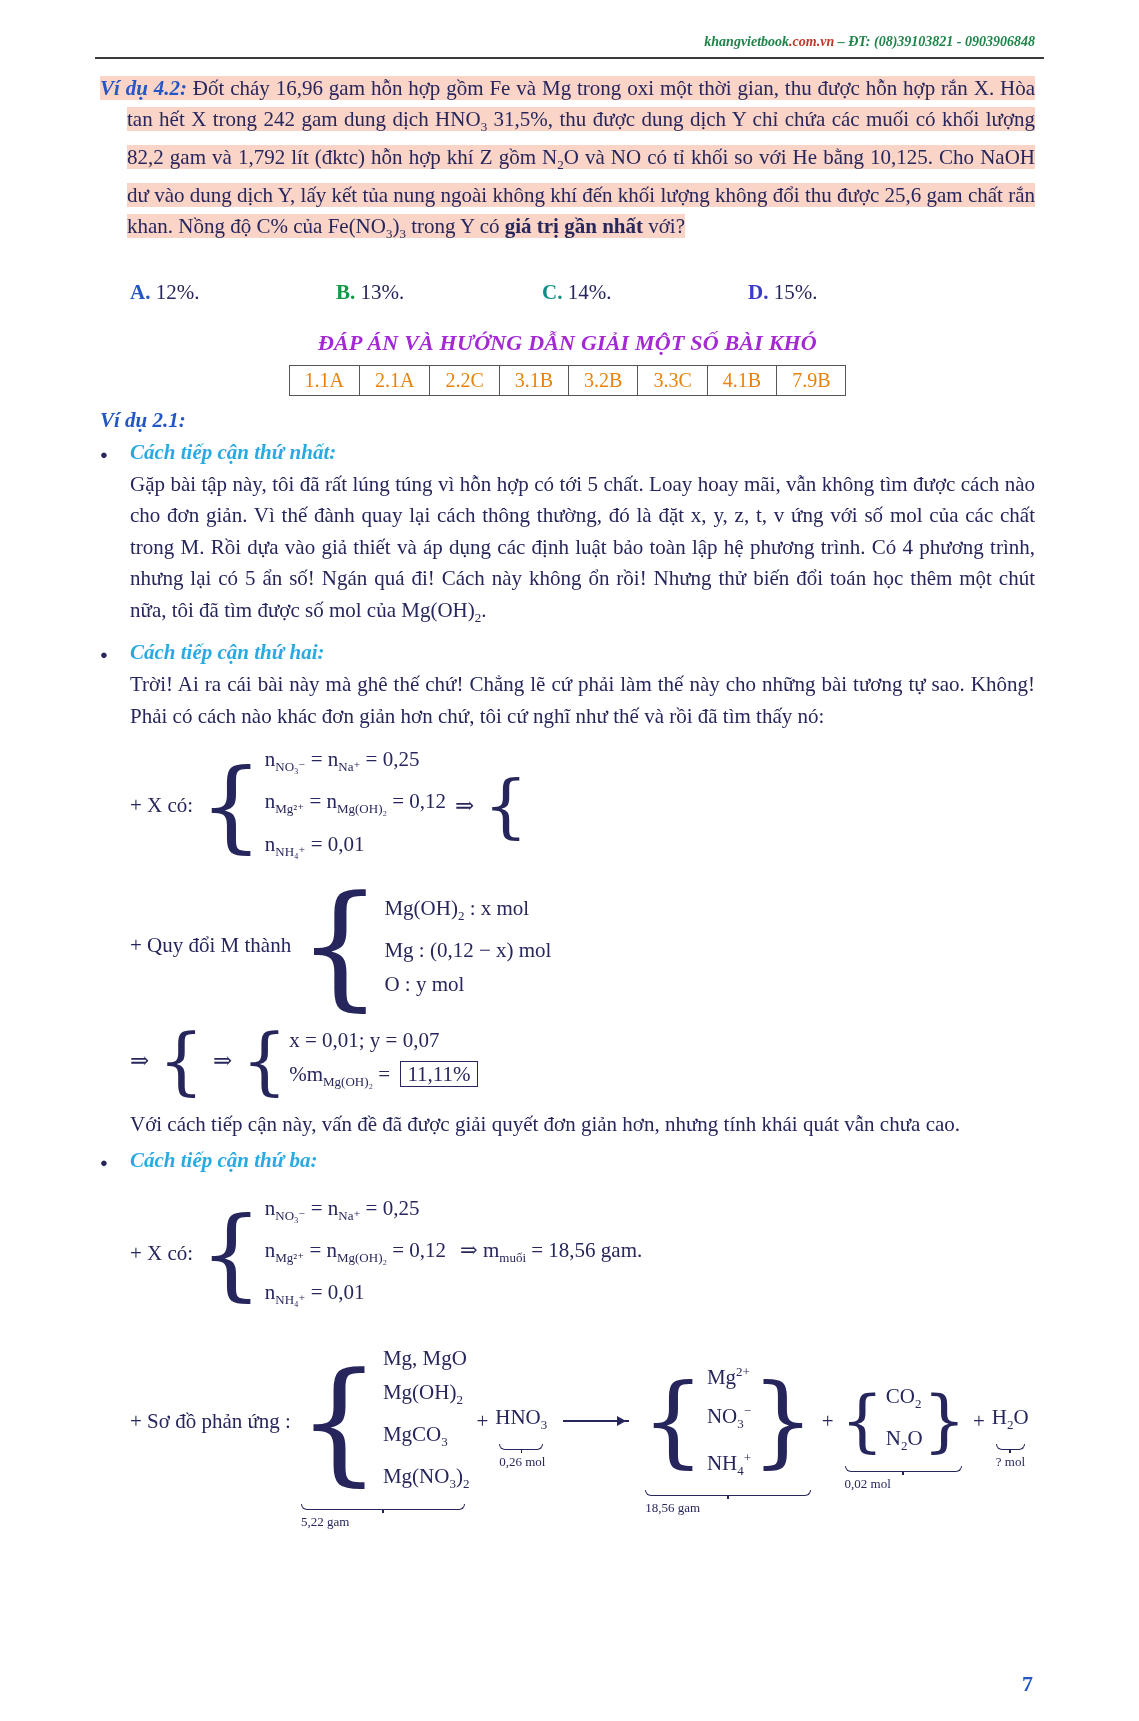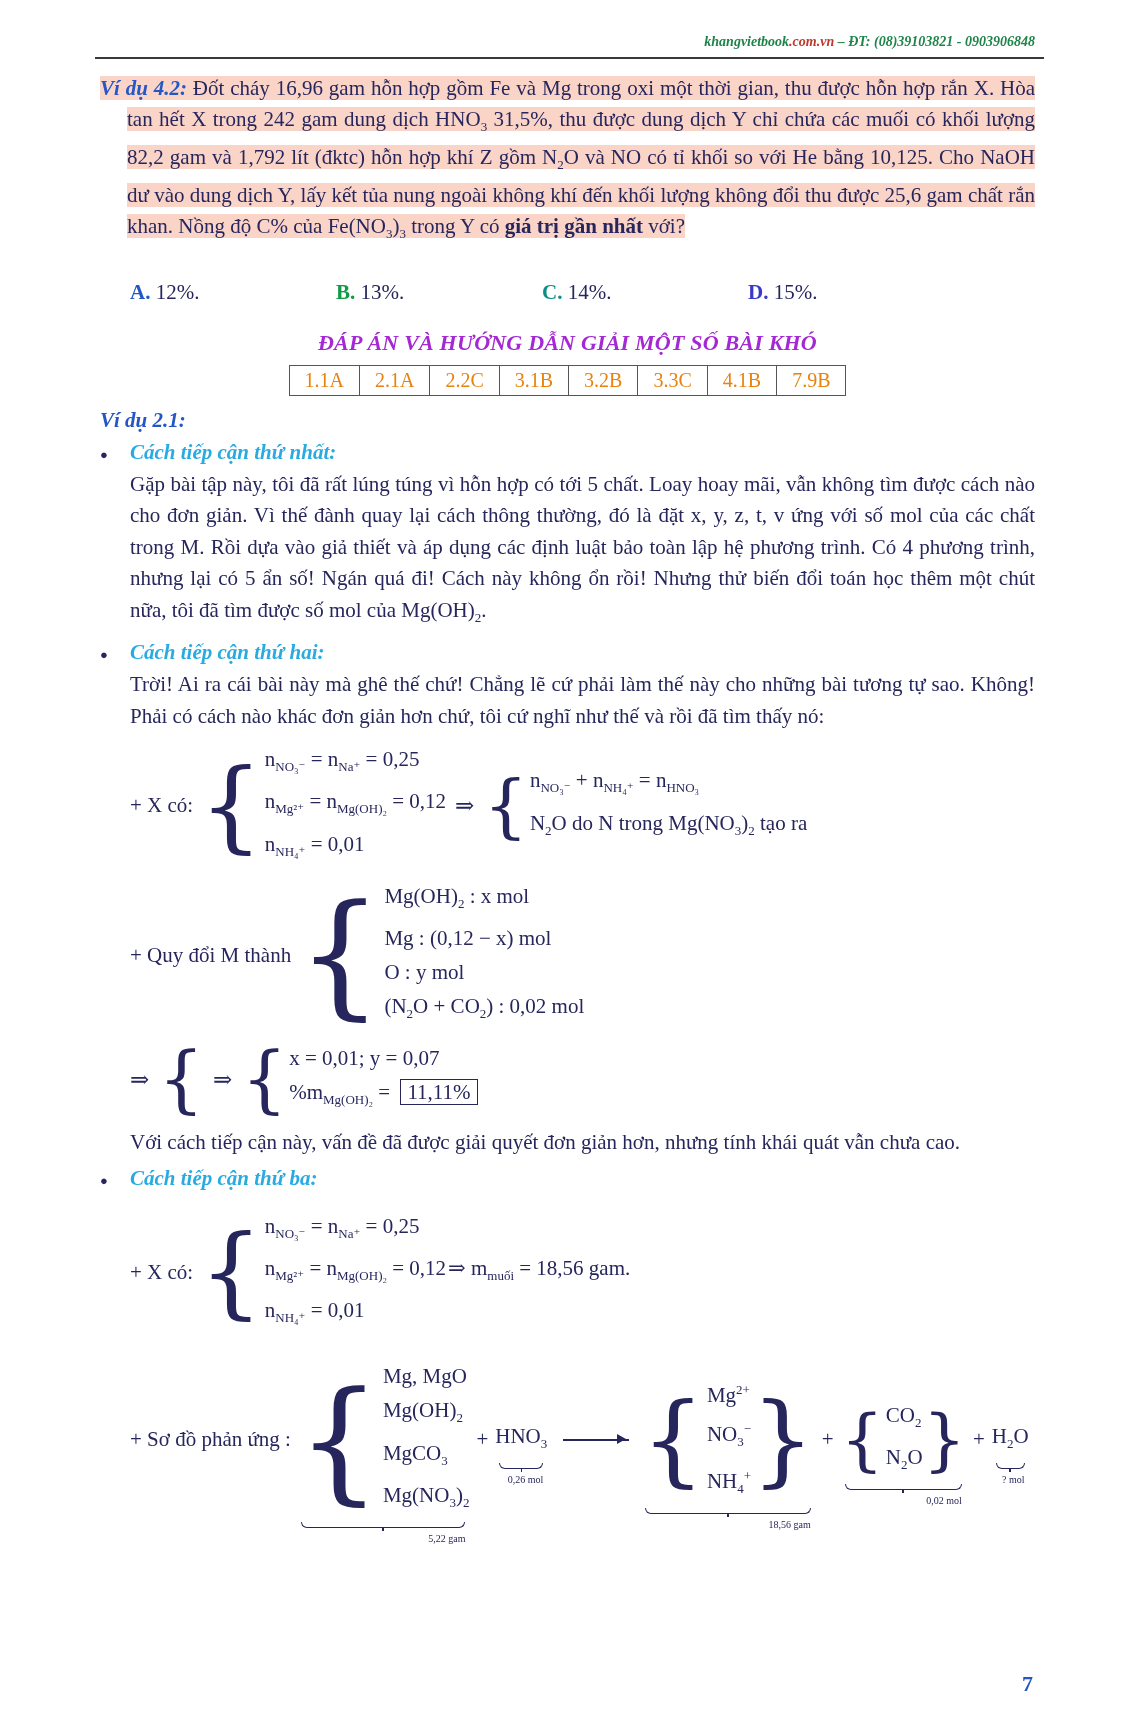--- a/index.html
+++ b/index.html
@@ -50,21 +50,21 @@
   sub { font-size:13px; }
   sup { font-size:13px; }
   .imply { margin:0 9px; font-size:23px; }
   .boxed { border:1.4px solid #26265c; padding:0 6px; margin-left:5px;text-align:center; }
 
   .scheme { display:flex; align-items:center; margin:24px 0 62px 30px; }
   .ugroup { position:relative; display:flex; align-items:center; }
   .uhang { position:absolute; top:calc(100% + 2px); left:4px; right:4px; }
   .ubrace { height:6px; border:1.5px solid #26265c; border-top:none; border-radius:0 0 7px 7px; position:relative; }
   .ubrace:after { content:""; position:absolute; left:50%; top:100%; width:1.5px; height:4px; background:#26265c; margin-left:-.75px; }
-  .ulabel { text-align:right; font-size:10px; margin-top:5px; line-height:1.1; white-space:nowrap; }
+  .ulabel { text-align:left; font-size:13px; margin-top:5px; line-height:1.1; white-space:nowrap; }
   .plus { margin:0 7px; white-space:nowrap; }
   .arrow { width:66px; height:1.9px; background:#26265c; position:relative; margin:0 12px 0 16px; flex:none; }
   .arrow:after { content:""; position:absolute; right:-2px; top:-4.8px; border:5.5px solid transparent; border-left:9px solid #26265c; }
 
   .pagenum { position:absolute; right:106px; bottom:24px; color:#2457c5; font-size:22px; font-weight:bold; }
 </style>
 </head>
 <body>
 
 <div class="page">
@@ -117,34 +117,29 @@
   <div class="mrow">
     <span class="mlabel">+ X có:</span>
     <span class="brace" style="font-size:100px">{</span>
     <div class="mcol">
       <div class="mline">n<sub>NO₃⁻</sub> = n<sub>Na⁺</sub> = 0,25</div>
       <div class="mline">n<sub>Mg²⁺</sub> = n<sub>Mg(OH)₂</sub> = 0,12</div>
       <div class="mline">n<sub>NH₄⁺</sub> = 0,01</div>
     </div>
     <span class="imply">⇒</span>
     <span class="brace" style="font-size:70px">{</span>
-    <div class="mcol">
-      <div class="mline">n<sub>NO₃⁻</sub> + n<sub>NH₄⁺</sub> = n<sub>HNO₃</sub></div>
-      <div class="mline">N<sub>2</sub>O do N trong Mg(NO<sub>3</sub>)<sub>2</sub> tạo ra</div>
-    </div>
   </div>
 
   <div class="mrow">
     <span class="mlabel">+ Quy đổi M thành</span>
     <span class="brace" style="font-size:134px">{</span>
     <div class="mcol">
       <div class="mline">Mg(OH)<sub>2</sub> : x mol</div>
       <div class="mline">Mg : (0,12 − x) mol</div>
       <div class="mline">O : y mol</div>
-      <div class="mline">(N<sub>2</sub>O + CO<sub>2</sub>) : 0,02 mol</div>
     </div>
   </div>
 
   <div class="mrow">
     <span class="imply" style="margin-left:0">⇒</span>
     <span class="brace" style="font-size:72px">{</span>
     <span class="imply">⇒</span>
     <span class="brace" style="font-size:72px">{</span>
     <div class="mcol">
       <div class="mline">x = 0,01; y = 0,07</div>
@@ -160,21 +155,21 @@
   </div>
 
   <div class="mrow" style="margin-top:18px">
     <span class="mlabel">+ X có:</span>
     <span class="brace" style="font-size:100px">{</span>
     <div class="mcol">
       <div class="mline">n<sub>NO₃⁻</sub> = n<sub>Na⁺</sub> = 0,25</div>
       <div class="mline">n<sub>Mg²⁺</sub> = n<sub>Mg(OH)₂</sub> = 0,12</div>
       <div class="mline">n<sub>NH₄⁺</sub> = 0,01</div>
     </div>
-    <span class="mline" style="margin-left:2px">⇒ m<sub>muối</sub> = 18,56 gam.</span>
+    <span class="mline" style="margin-left:14px">⇒ m<sub>muối</sub> = 18,56 gam.</span>
   </div>
 
   <div class="scheme">
     <span class="mlabel">+ Sơ đồ phản ứng :</span>
 
     <div class="ugroup">
       <span class="brace" style="font-size:132px">{</span>
       <div class="mcol">
         <div class="mline">Mg, MgO</div>
         <div class="mline">Mg(OH)<sub>2</sub></div>

